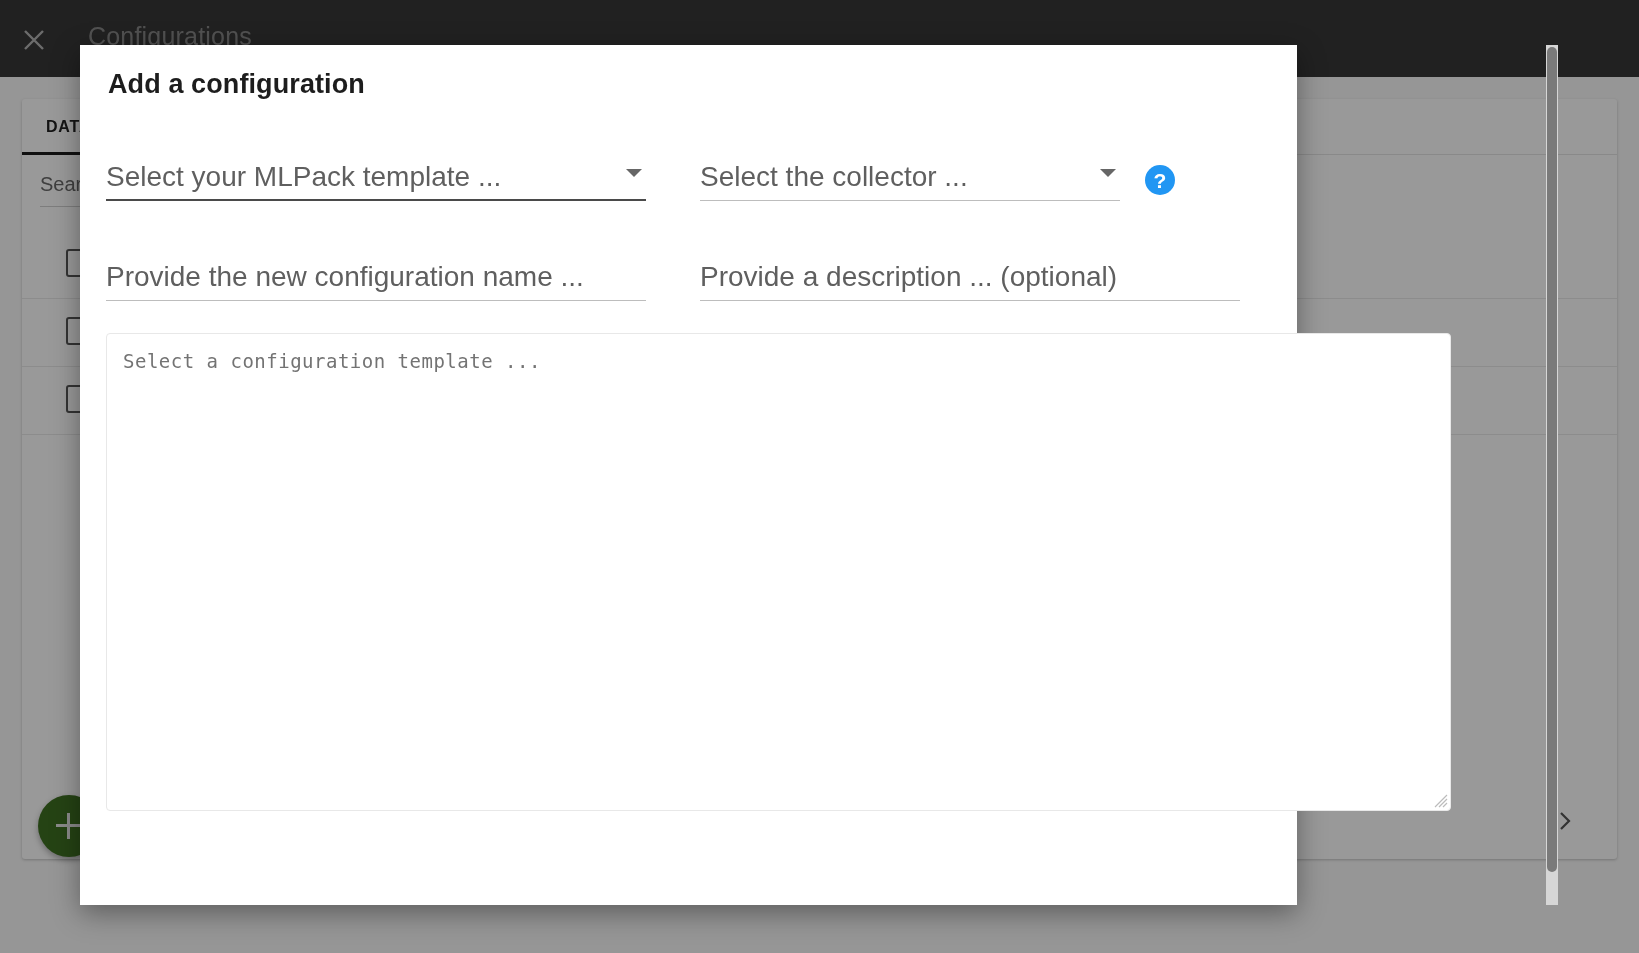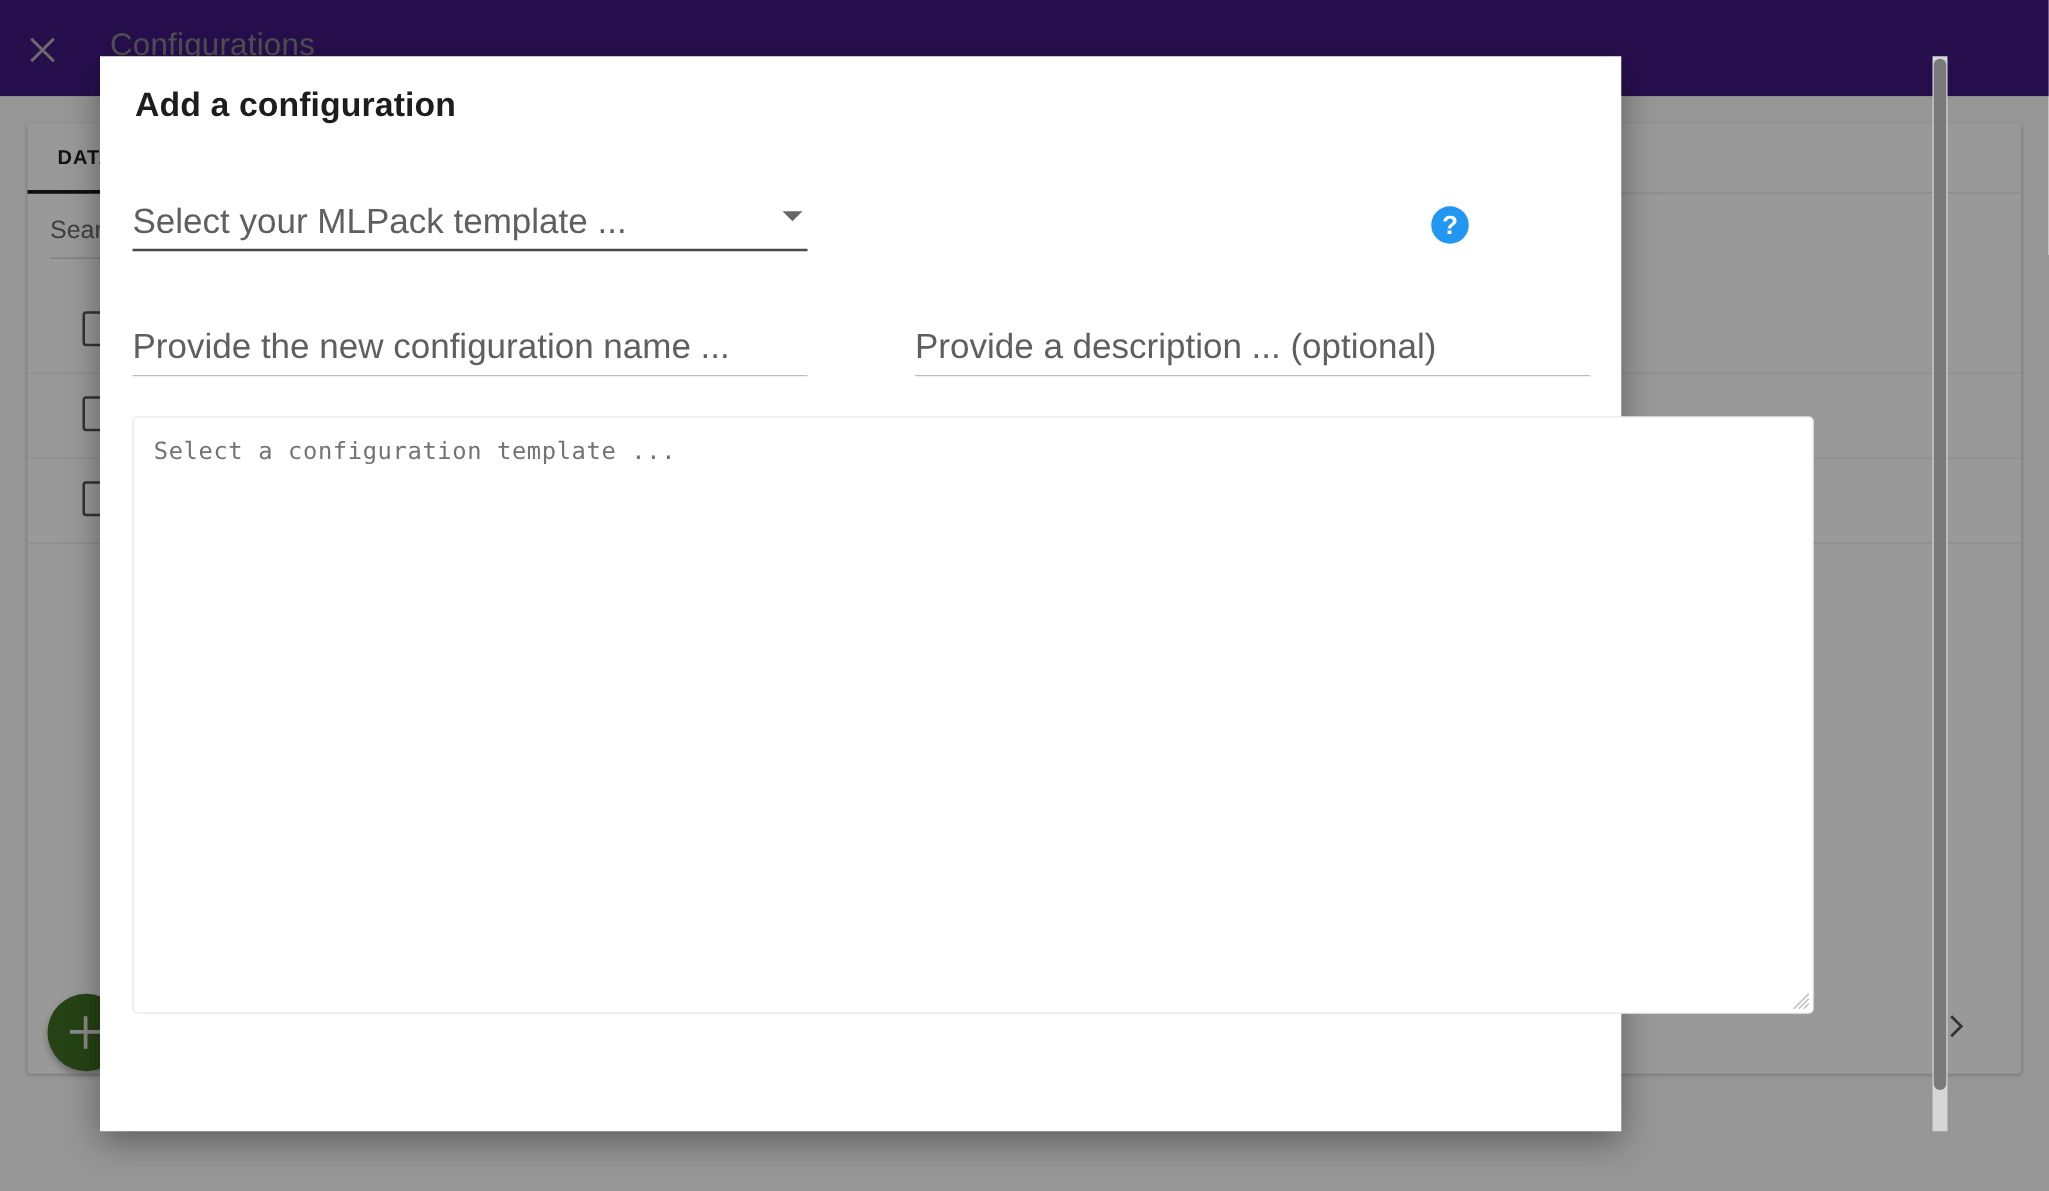--- a/index.html
+++ b/index.html
@@ -11,21 +11,21 @@
     background: #ffffff;
   }
 
   #root { position: relative; width: 1639px; height: 953px; overflow: hidden; }
 
   
   .bg-layer { position: absolute; inset: 0; background: #fafafa; }
 
   .app-header {
     position: absolute; left: 0; top: 0; width: 1639px; height: 77px;
-    background: #4c1d95;
+    background: #404040;
   }
   .close-icon-btn {
     position: absolute; left: 12px; top: 18px; width: 44px; height: 44px;
     display: flex; align-items: center; justify-content: center;
   }
   .close-icon-btn svg { display: block; }
   .app-title {
     position: absolute; left: 88px; top: 22px;
     font-size: 25px; color: #9b9b9b; letter-spacing: .2px;
     white-space: nowrap;
@@ -128,21 +128,21 @@
     width: 0; height: 0;
     border-left: 8px solid transparent;
     border-right: 8px solid transparent;
     border-top: 8px solid #666666;
   }
 
   
   #f-template   { left: 26px;  top: 112px; width: 540px; }
   #f-collector  { left: 620px; top: 112px; width: 420px; }
   #f-name       { left: 26px;  top: 212px; width: 540px; }
-  #f-desc       { left: 652px; top: 212px; width: 540px; }
+  #f-desc       { left: 620px; top: 212px; width: 540px; }
 
   .help-icon {
     position: absolute; left: 1065px; top: 120px;
     width: 30px; height: 30px; border-radius: 50%;
     background: #2196f3;
     display: flex; align-items: center; justify-content: center;
     color: #ffffff; font-size: 21px; font-weight: bold;
     line-height: 1;
   }
 
@@ -231,20 +231,25 @@
   <div class="modal">
 
     <div class="modal-title">Add a configuration</div>
 
     <div class="field strong" id="f-template">
       <div class="ftext">Select your MLPack template ...</div>
       <span class="caret"></span>
       <div class="underline"></div>
     </div>
 
+    <div class="field" id="f-collector">
+      <div class="ftext">Select the collector ...</div>
+      <span class="caret"></span>
+      <div class="underline"></div>
+    </div>
 
     <div class="help-icon">?</div>
 
     <div class="field" id="f-name">
       <div class="ftext">Provide the new configuration name ...</div>
       <div class="underline"></div>
     </div>
 
     <div class="field" id="f-desc">
       <div class="ftext">Provide a description ... (optional)</div>

